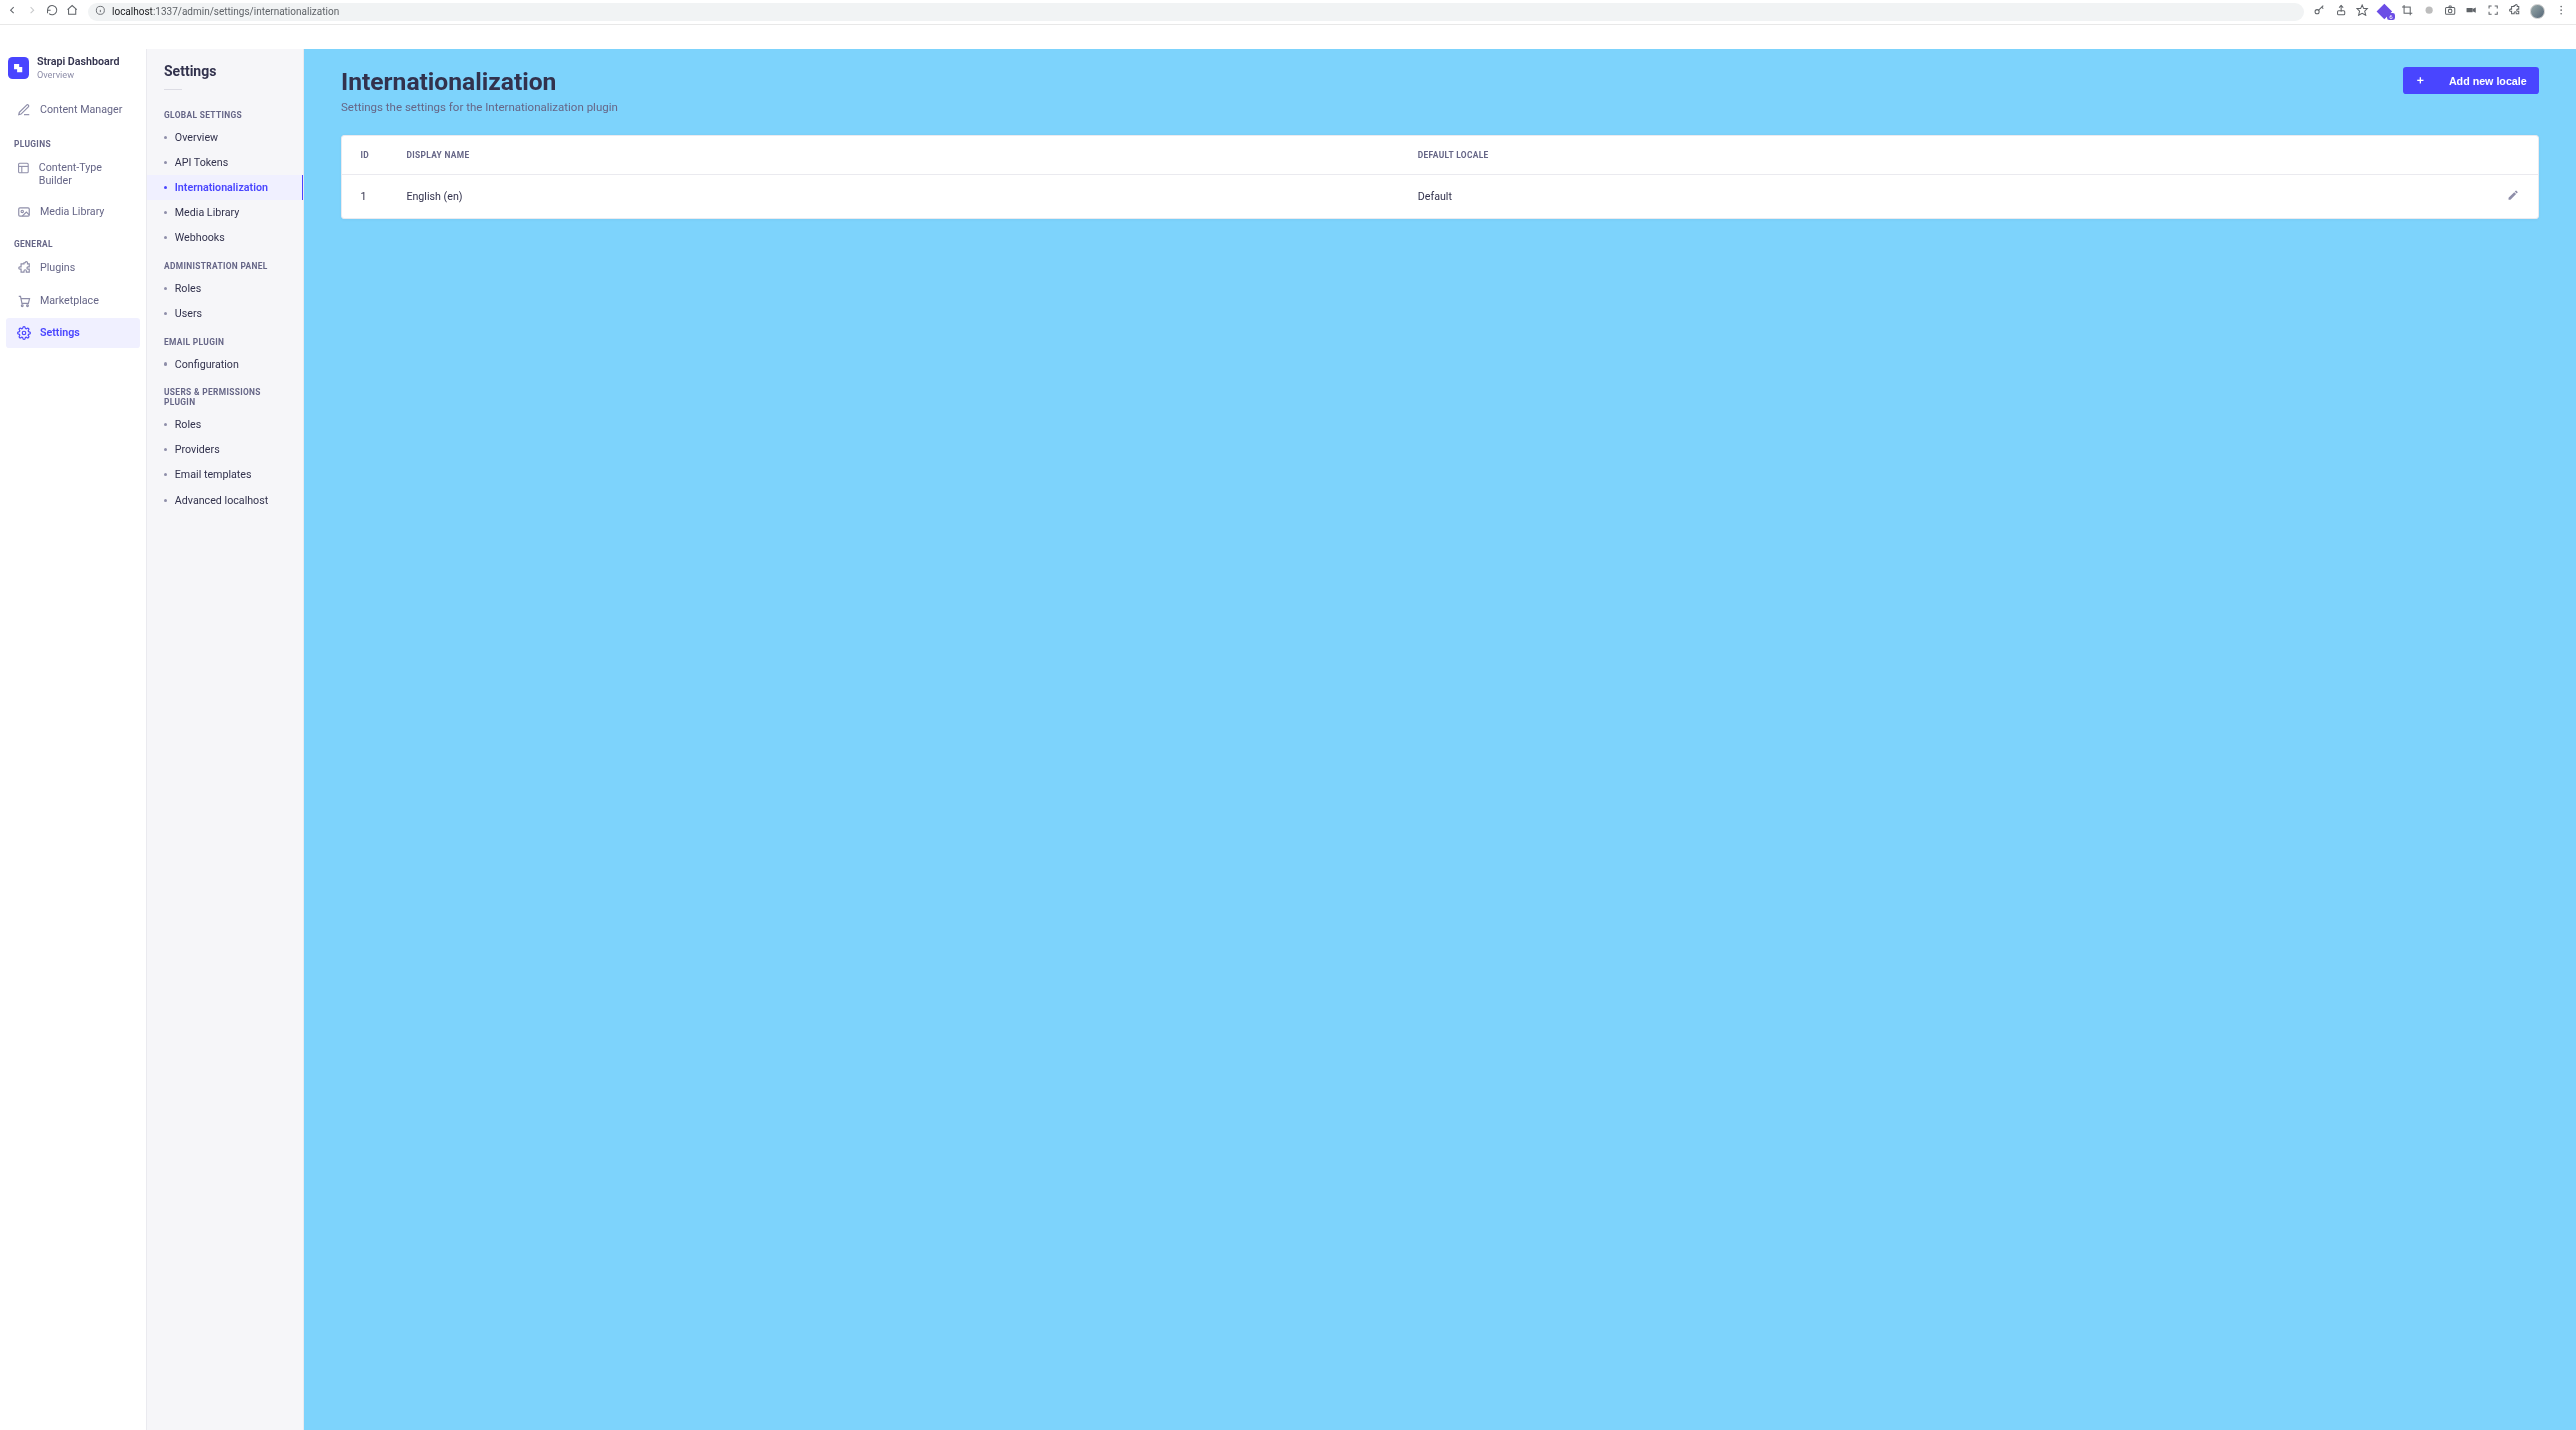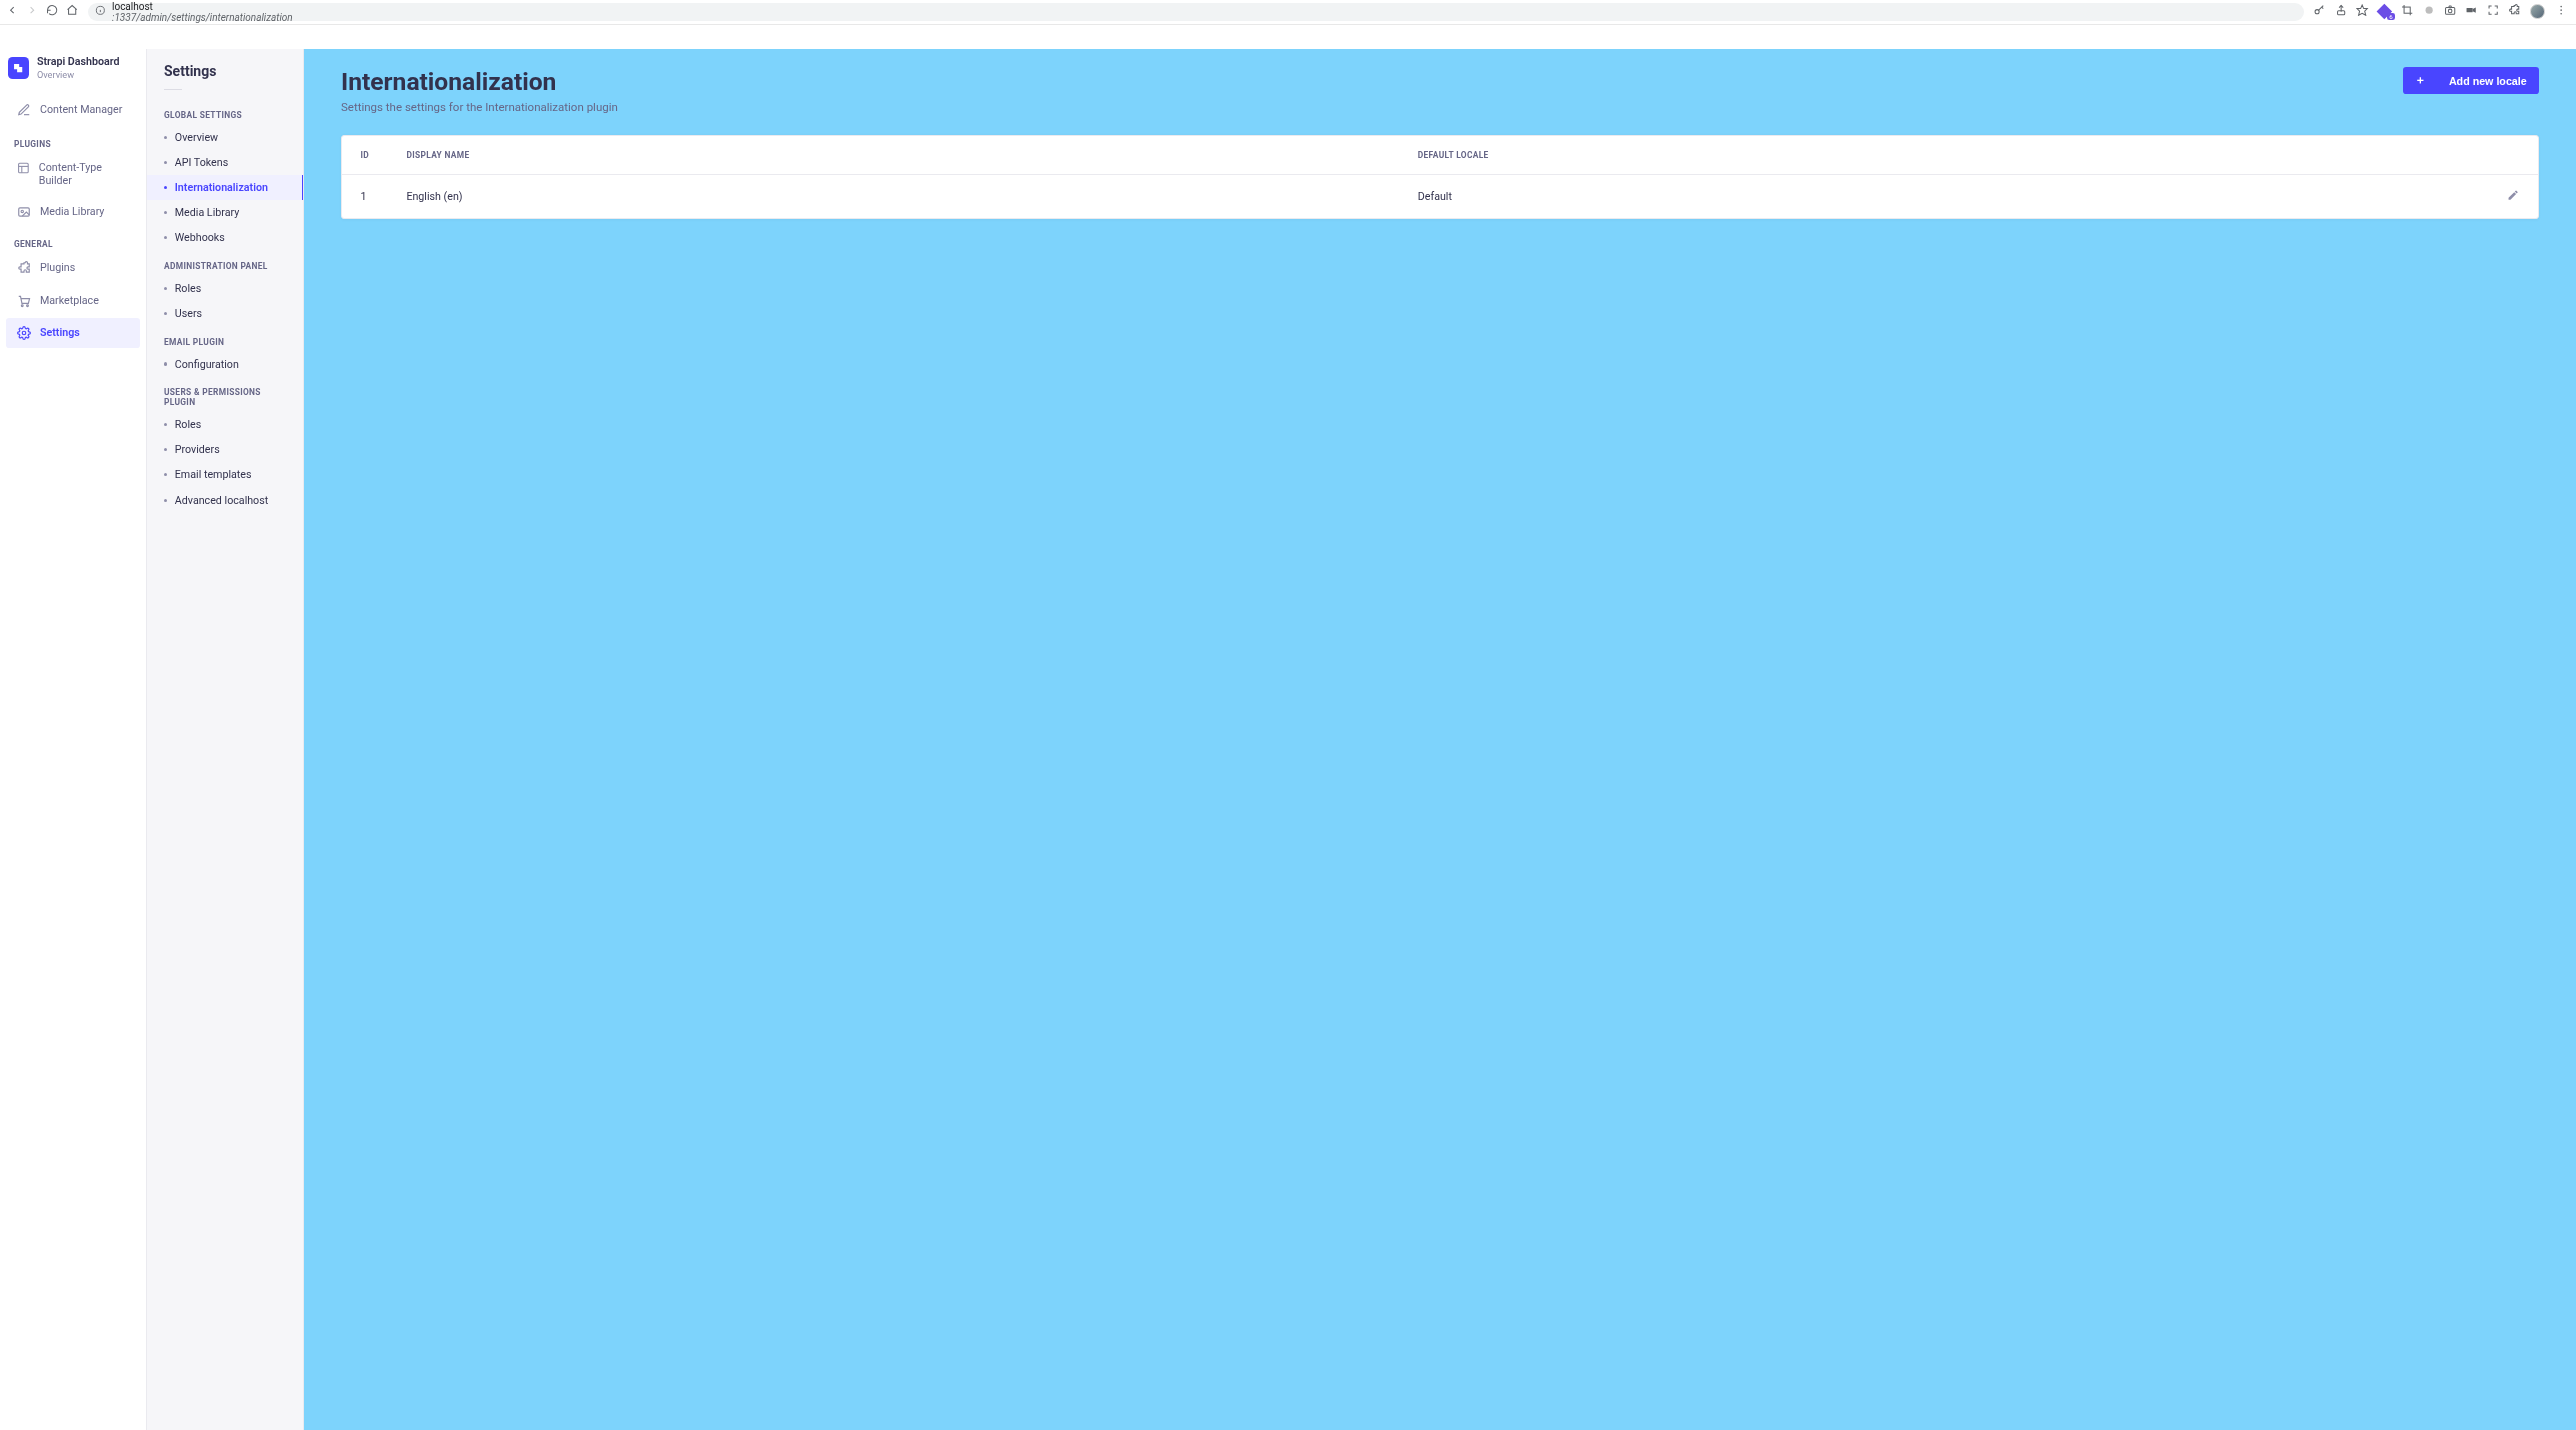--- a/index.html
+++ b/index.html
@@ -36,23 +36,23 @@
       background: #f1f3f4;
       border-radius: 9.2px;
       display: flex;
       align-items: center;
       padding: 0 7.7px;
       color: #5f6368;
       font-size: 10px;
       gap: 6.1px;
     }
     .address-bar .info-icon { width: 10.7px; height: 10.7px; }
-    .address-bar .url { display: flex; flex-direction: column; }
+    .address-bar .url { display: flex; }
     .address-bar .url .host { color: #202124; }
-    .address-bar .url .path { color: #5f6368; font-style: italic; }
+    .address-bar .url .path { color: #5f6368; }
     .browser-bar .right-icons {
       display:flex; gap: 9.2px; align-items:center; color:#5f6368;
       padding-right:3.1px;
     }
     .avatar-circle {
       width: 15.4px; height: 15.4px; border-radius: 50%;
       background: linear-gradient(135deg,#9aa,#567);
       border: 0.8px solid #ccc;
     }
     .ext-badge {

